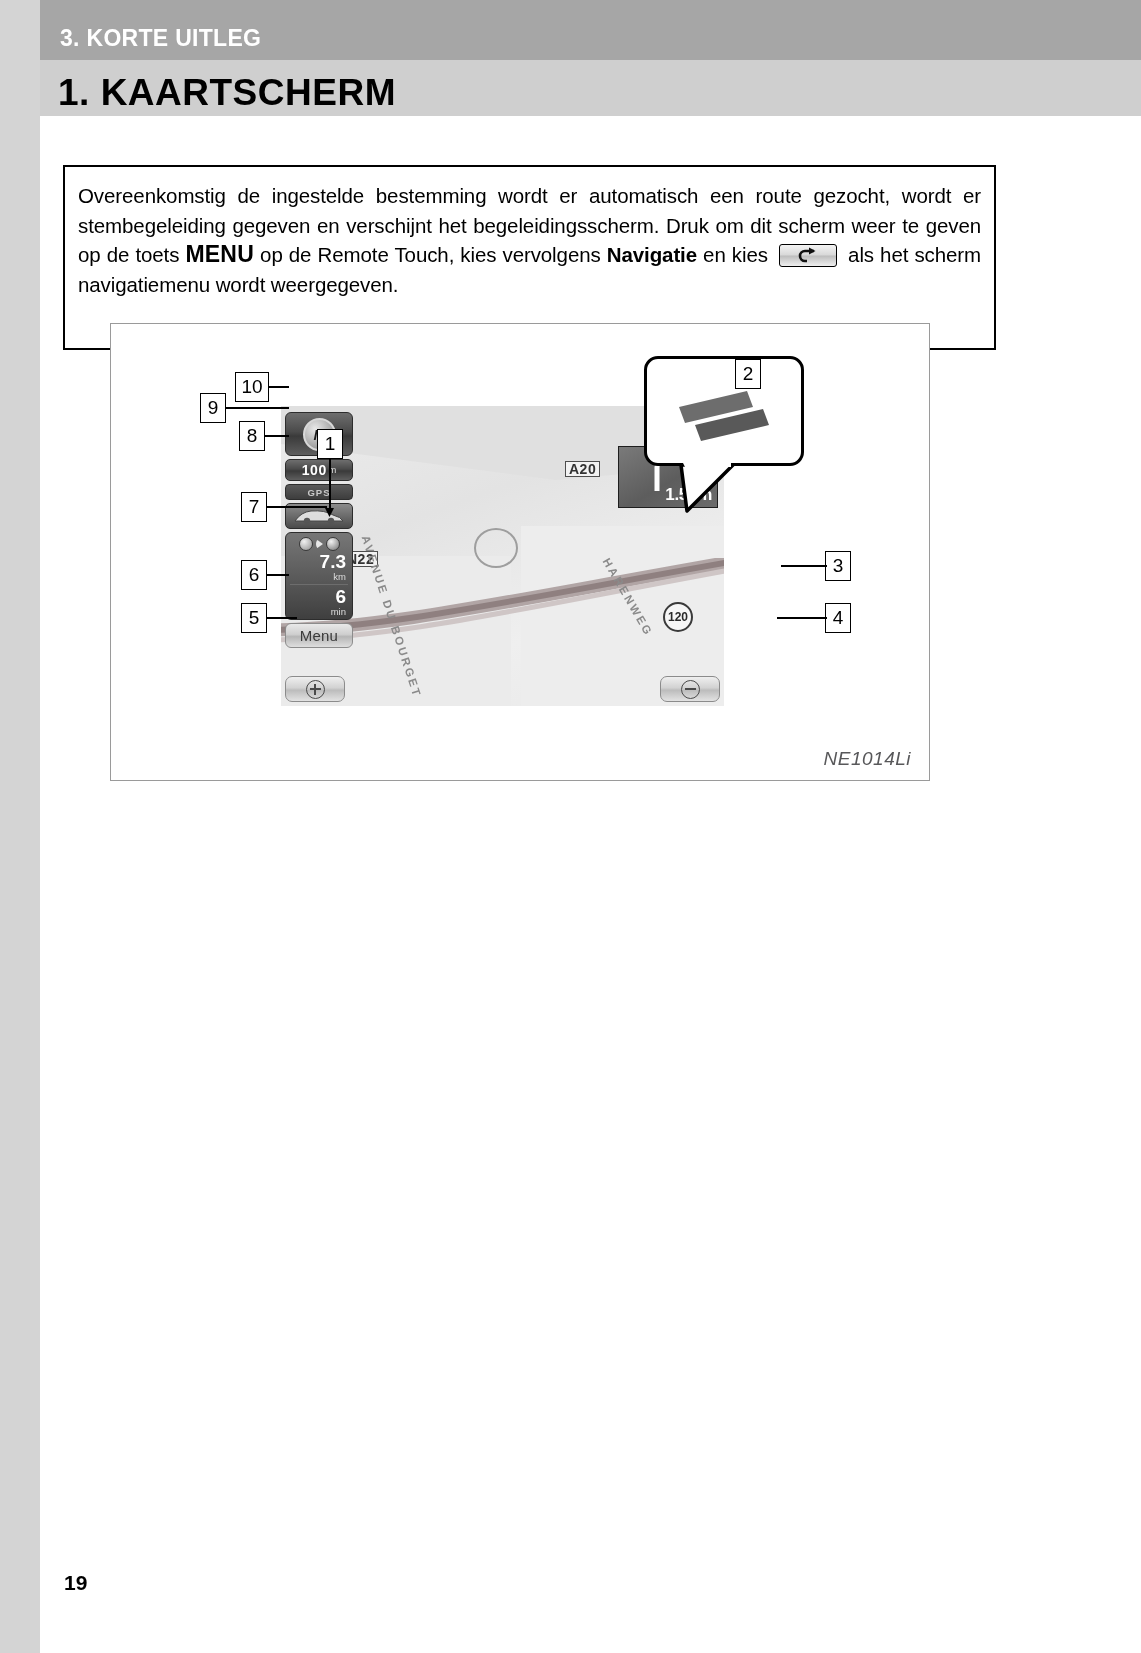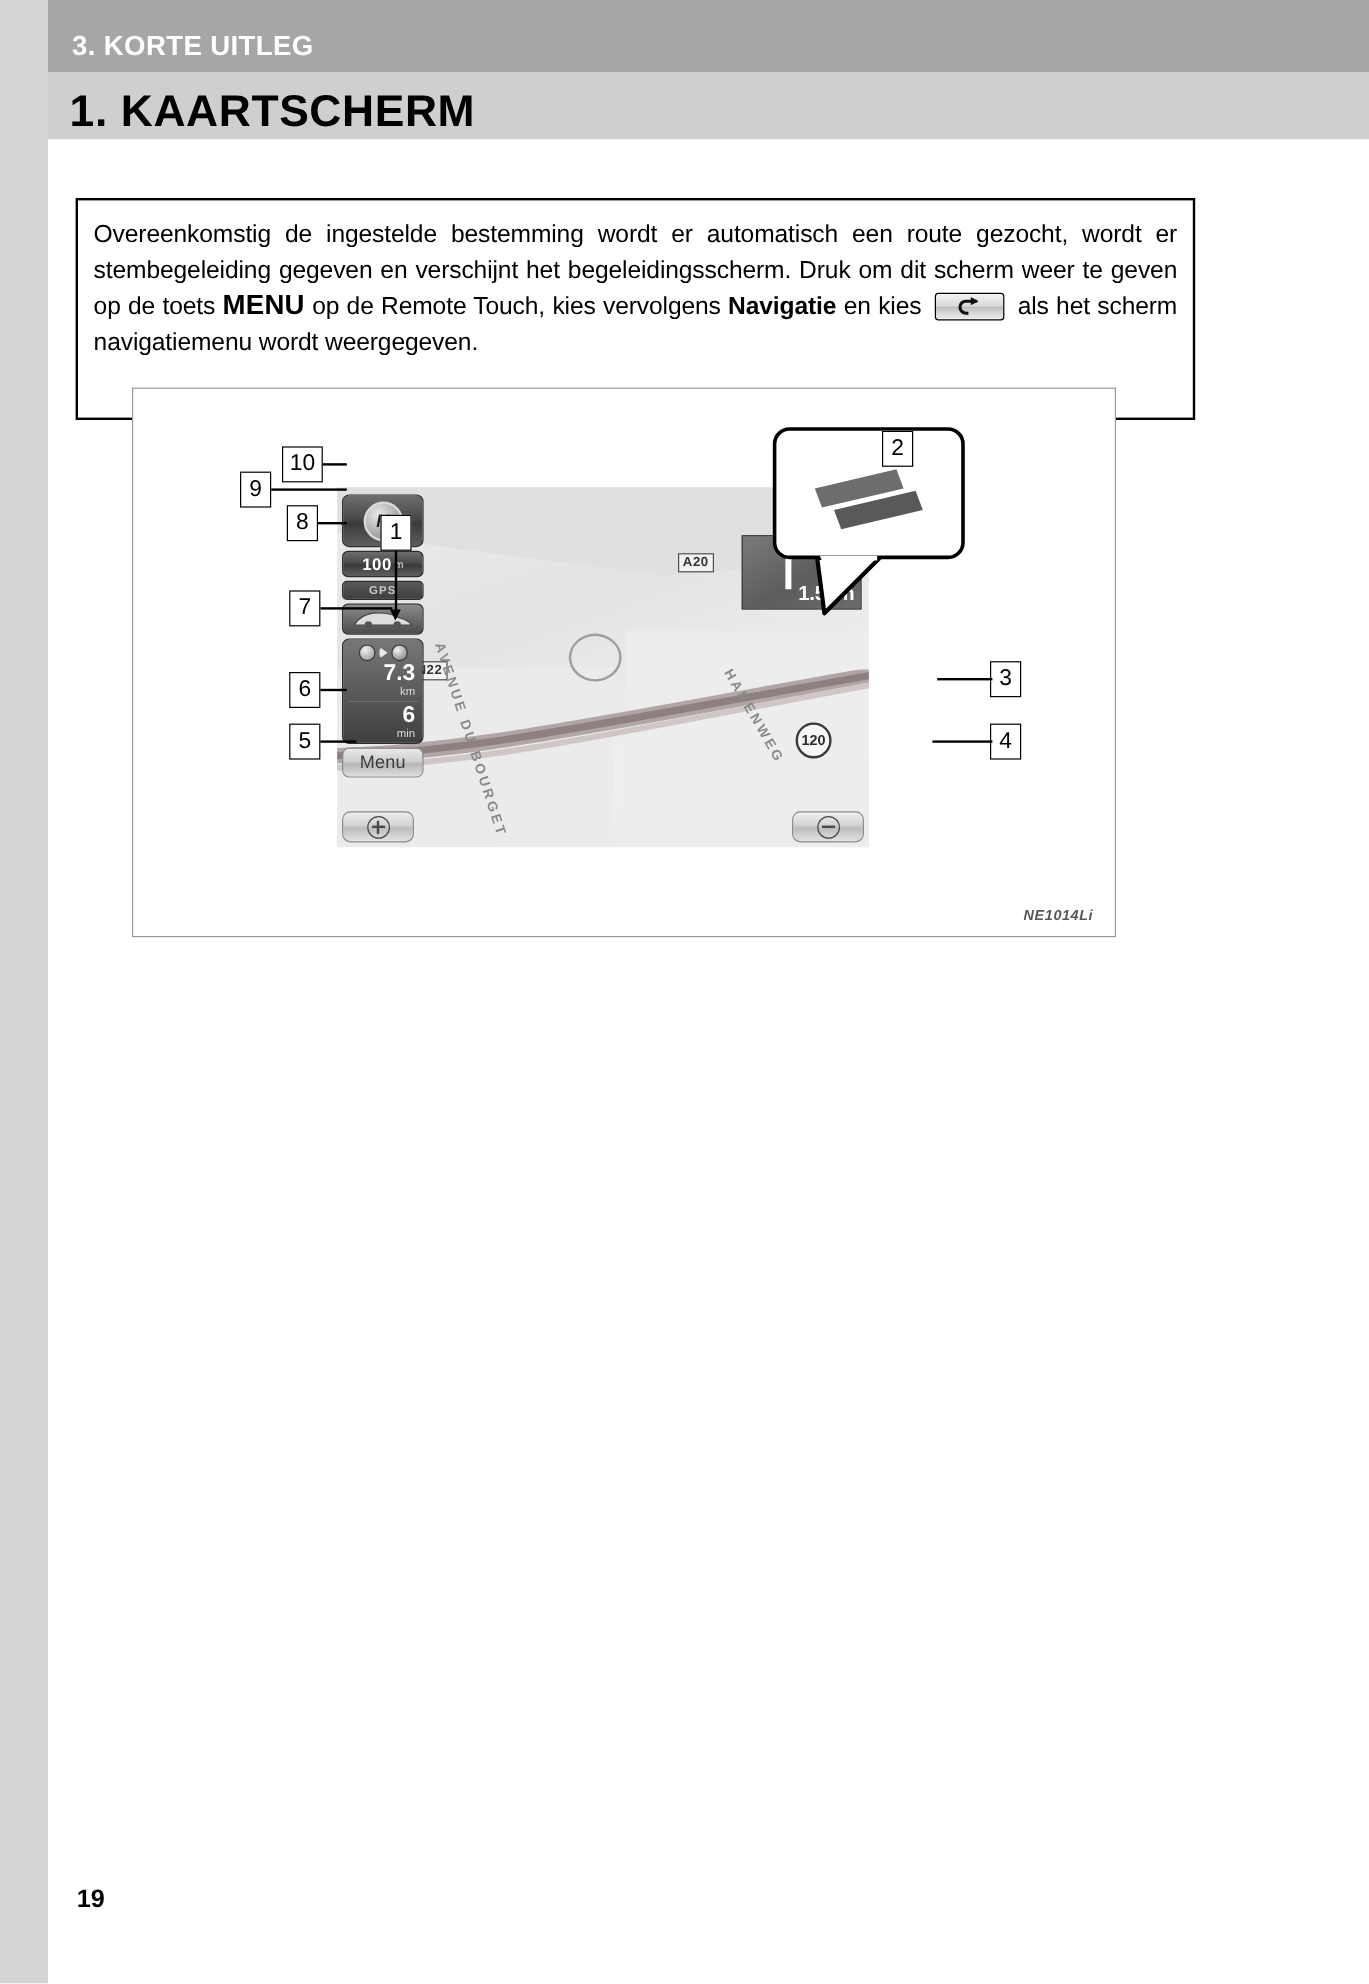--- a/index.html
+++ b/index.html
@@ -61,22 +61,22 @@
   }
   .return-key svg { position:absolute; left:17px; top:2px; }
 
   
   .figure-box {
     position:absolute; left:70px; top:203px; width:820px; height:458px;
     border:1px solid #9a9a9a; background:#fff;
   }
   .fig-caption {
     position:absolute; right:18px; bottom:10px;
-    font-size:12px; font-style:italic; color:#58585a;
-    letter-spacing:0.5px; font-weight:bold;
+    font-size:19px; font-style:italic; color:#58585a;
+    letter-spacing:0.5px; font-weight:normal;
   }
 
   
   .nav-screen {
     position:absolute; left:170px; top:82px; width:443px; height:300px;
     background:linear-gradient(160deg,#ececec 0%,#e3e3e3 35%,#efefef 70%,#e8e8e8 100%);
     overflow:hidden;
   }
   .map-field { position:absolute; inset:0; }
   
@@ -94,21 +94,21 @@
   
   .junction {
     position:absolute; left:193px; top:122px; width:44px; height:40px;
     border:2.5px solid #9e9e9e; border-radius:50%;
     background:transparent;
   }
   
   .shield {
     position:absolute;
     background:#f2f2f2; border:1.5px solid #4d4d4d;
-    color:#333; font-size:11px; font-weight:bold;
+    color:#333; font-size:14px; font-weight:bold;
     padding:0 3px; letter-spacing:0.5px; line-height:14px;
   }
   .shield-n22 { left:62px; top:145px; }
   .shield-a20 { left:284px; top:55px; }
 
   
   .street-label {
     position:absolute; color:#8a8a8a; font-size:11.5px; font-weight:bold;
     letter-spacing:2.5px; white-space:nowrap;
   }

